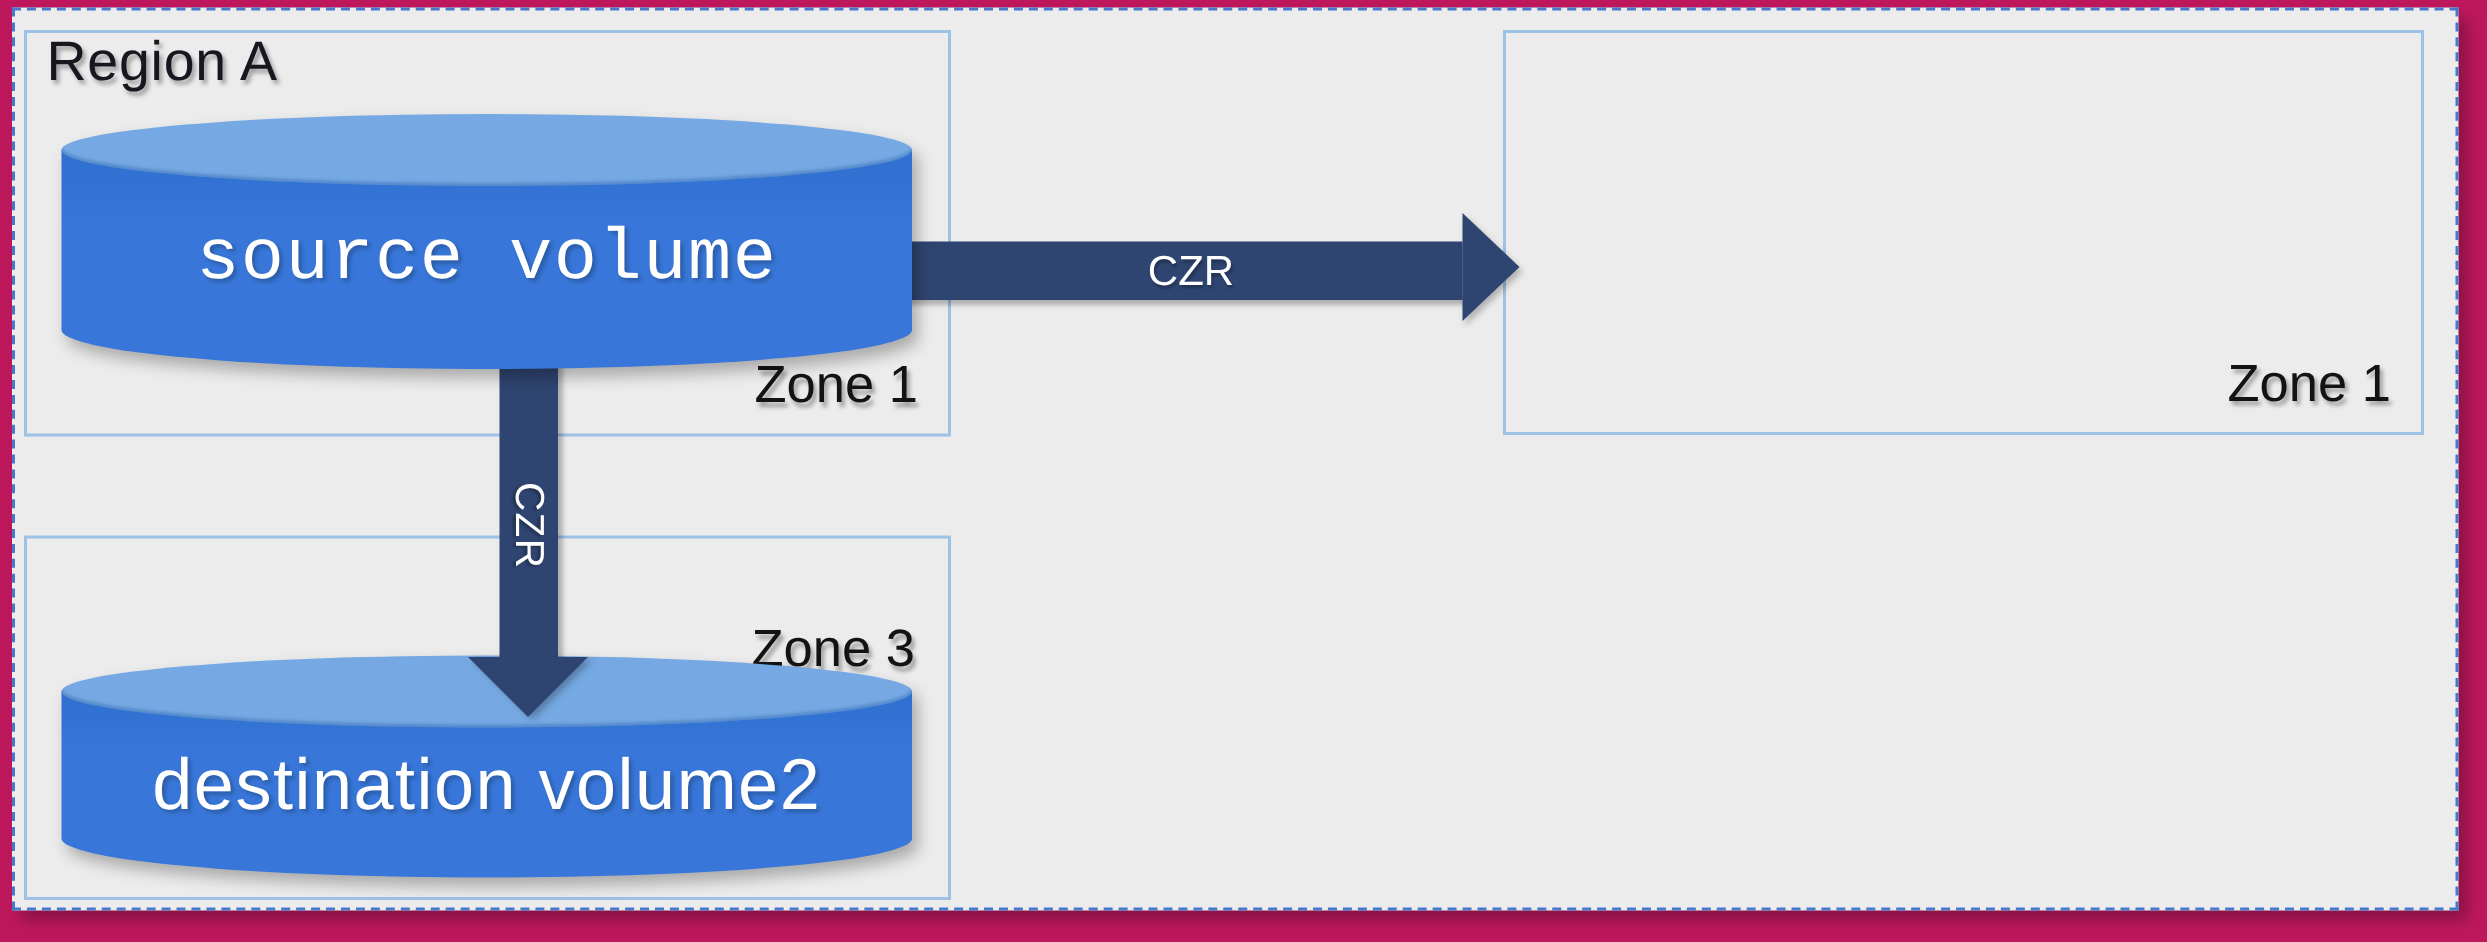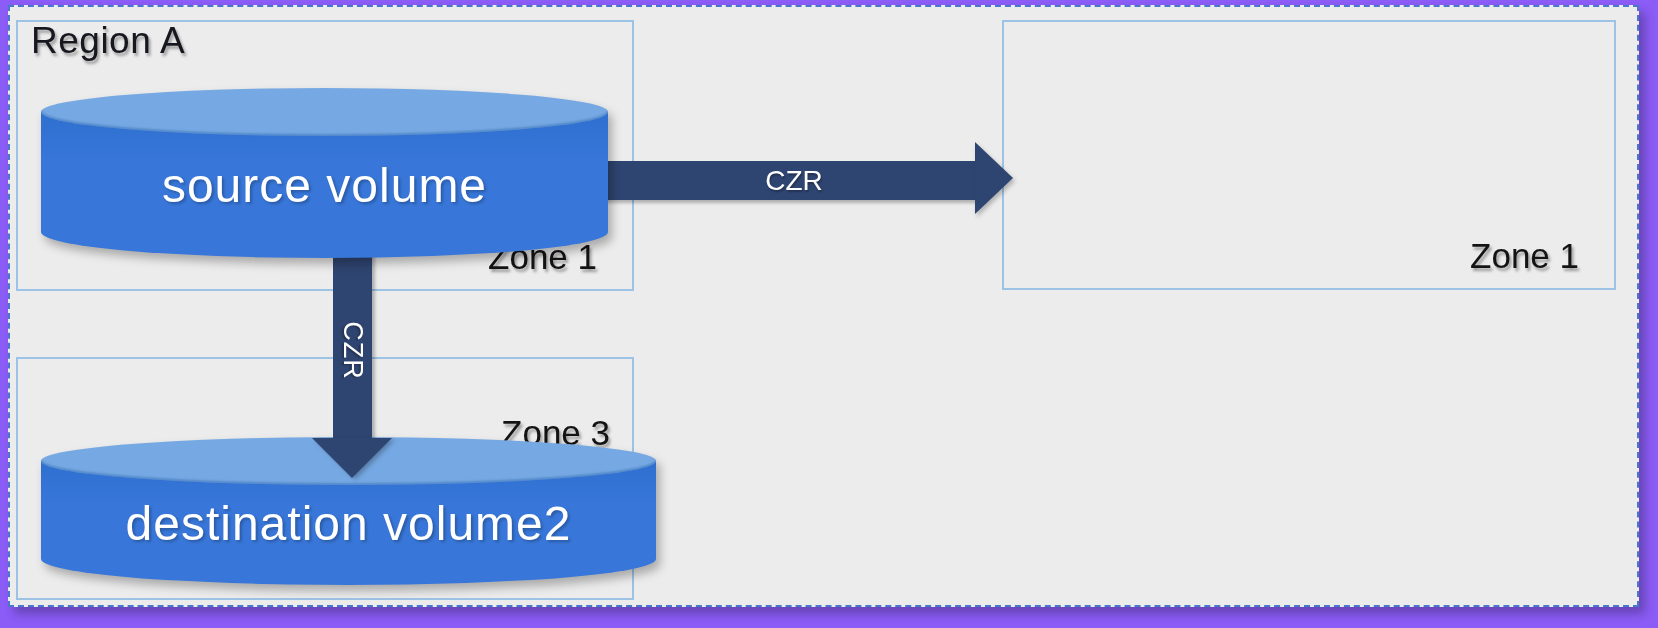--- a/index.html
+++ b/index.html
@@ -1,48 +1,48 @@
 <!DOCTYPE html>
 <html><head>
 <meta charset="utf-8">
 <style>
   html,body{margin:0;padding:0;background:#f6f6f6;font-family:"Liberation Sans",sans-serif;}
-  .canvas{position:relative;width:1658px;height:628px;overflow:hidden;background:#8b5cf6;}
+  .canvas{position:relative;width:1658px;height:628px;overflow:hidden;background:#be185d;}
 
   
   .region{position:absolute;left:8px;top:5px;width:1631px;height:602px;box-sizing:border-box;
           background:#ececec;border:2px dashed #4778cc;
           box-shadow:6px 7px 9px rgba(0,0,0,0.25);}
   .region-label{position:absolute;left:21px;top:13px;font-size:37px;color:#17181f;
           text-shadow:2px 3px 3px rgba(0,0,0,0.35);letter-spacing:0.5px;}
 
   
   .zone{position:absolute;box-sizing:border-box;border:2px solid #9cc2e5;z-index:1;}
   .zone1{left:16px;top:20px;width:618px;height:271px;}
   .zone2{left:1002px;top:20px;width:614px;height:270px;}
   .zone3{left:16px;top:357px;width:618px;height:243px;}
   .zone-label{position:absolute;font-size:35px;color:#131313;
           text-shadow:2px 3px 3px rgba(0,0,0,0.35);white-space:nowrap;}
-  .zl-br{right:35px;bottom:12px;}
+  .zl-br{right:20px;bottom:12px;}
   .zl-tr{right:22px;top:26px;margin-top:28px;}
 
   
   .cyl{position:absolute;filter:drop-shadow(4px 6px 5px rgba(0,0,0,0.28));}
   .cyl-body{position:absolute;left:0;right:0;top:24px;bottom:0;
           background:linear-gradient(#2e6fd0,#3877d9 35%);
           border-radius:0 0 50% 50% / 0 0 26px 26px;}
   .cyl-top{position:absolute;left:0;right:0;top:0;height:48px;border-radius:50%;
           background:#76a9e3;box-shadow:inset 0 -2px 2px rgba(27,82,160,0.35);}
   .cyl-label{position:absolute;left:0;right:0;top:24px;bottom:0;display:flex;
           align-items:center;justify-content:center;color:#ffffff;font-size:48px;
           font-weight:300;letter-spacing:1px;text-shadow:2px 2px 3px rgba(0,0,0,0.25);
           white-space:nowrap;}
-  .cyl-source{left:41px;top:88px;width:567px;height:170px;z-index:3;}
+  .cyl-source{left:41px;top:76px;width:567px;height:170px;z-index:3;font-family:Liberation Mono, monospace;}
   .cyl-dest1{left:1015px;top:88px;width:567px;height:170px;z-index:1;}
-  .cyl-dest2{left:41px;top:437px;width:567px;height:148px;z-index:1;padding-left:48px;}
+  .cyl-dest2{left:41px;top:437px;width:567px;height:148px;z-index:1;}
 
   
   .arrow-part{position:absolute;z-index:2;}
   .h-shaft{left:575px;top:161px;width:400px;height:39px;background:#2f4571;
           box-shadow:2px 3px 3px rgba(0,0,0,0.25);}
   .h-head{left:975px;top:142px;width:0;height:0;
           border-top:36px solid transparent;border-bottom:36px solid transparent;
           border-left:38px solid #2f4571;filter:drop-shadow(2px 3px 2px rgba(0,0,0,0.25));}
   .h-label{left:575px;top:161px;width:438px;height:39px;display:flex;align-items:center;
           justify-content:center;color:#ffffff;font-size:28px;

